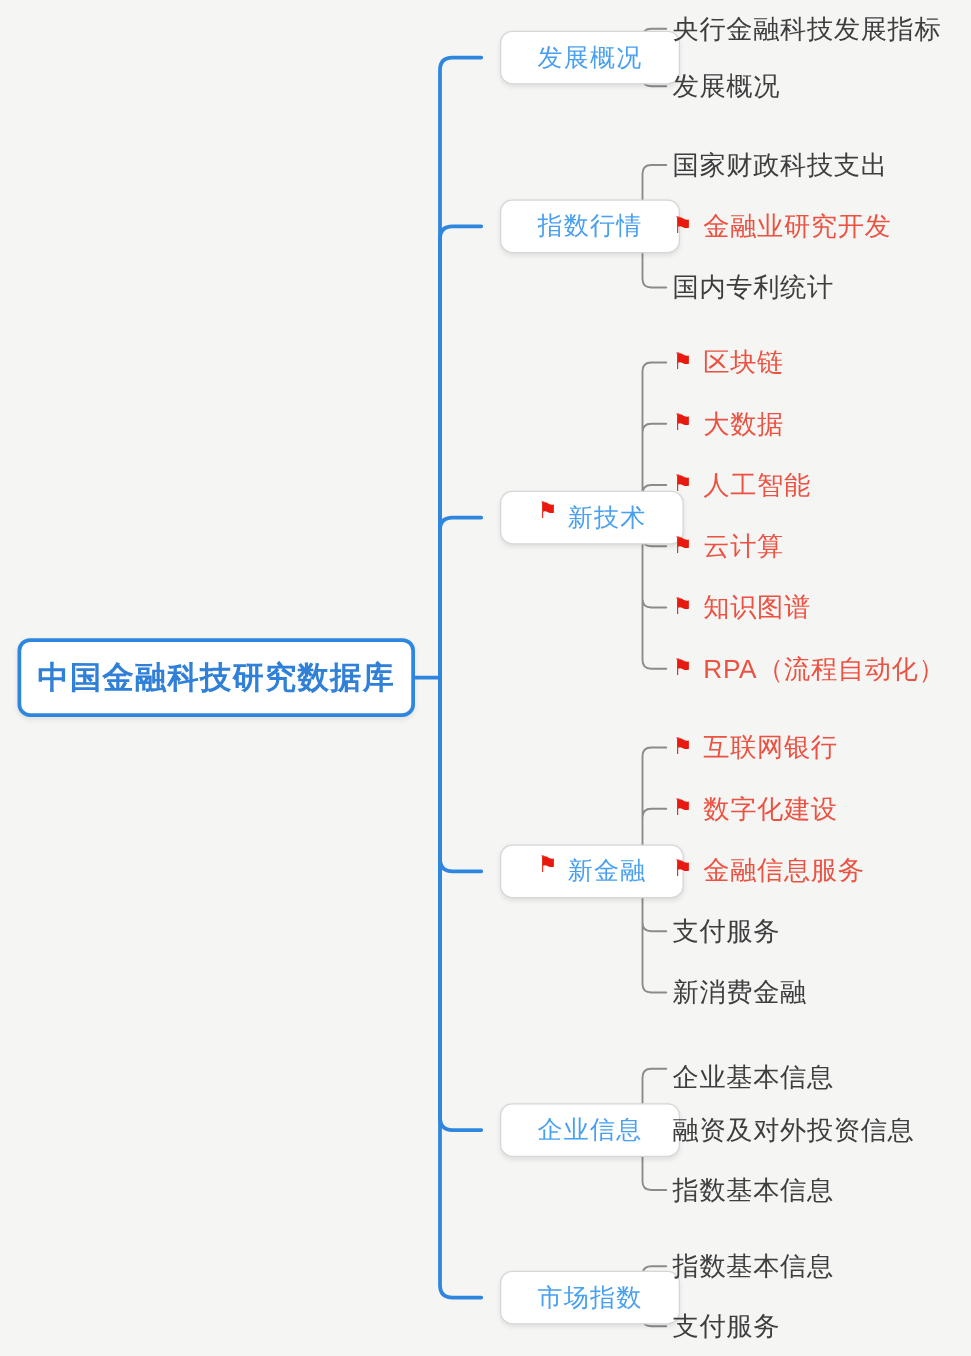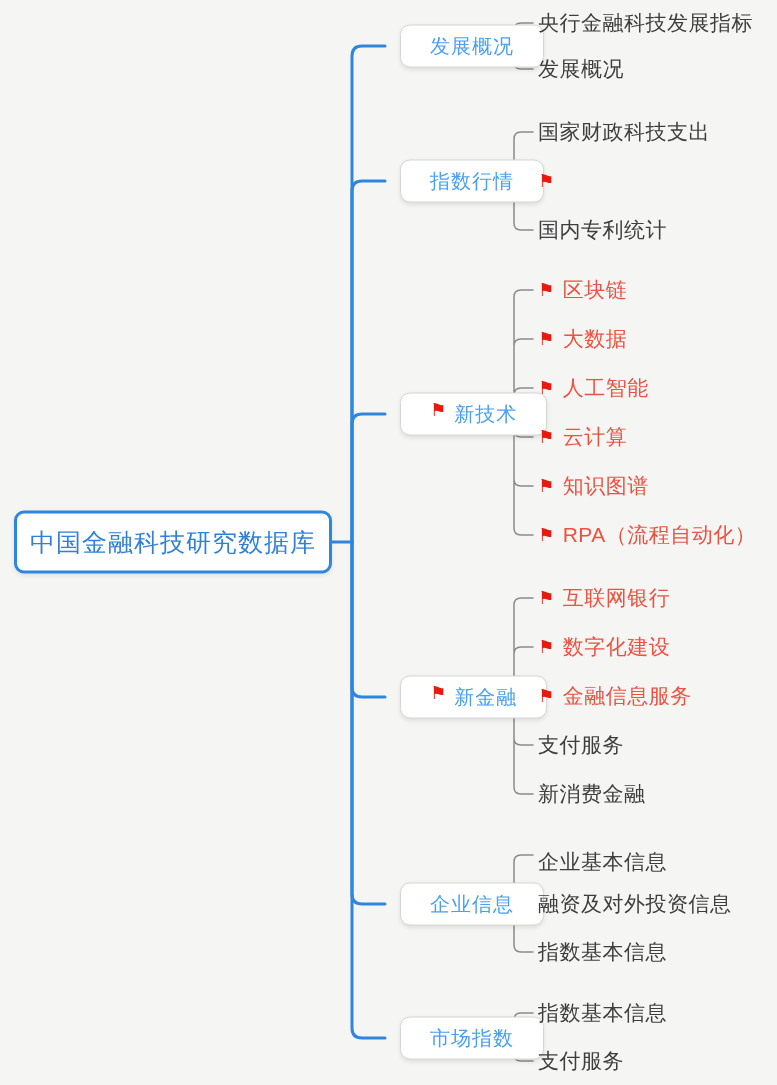--- a/index.html
+++ b/index.html
@@ -18,21 +18,21 @@
   body{font-family:"Liberation Sans","DejaVu Sans",sans-serif;background:var(--background);}
   .canvas{position:relative;width:777px;height:1085px;overflow:hidden;background:var(--background);}
   svg.connectors{position:absolute;left:0;top:0;z-index:0;}
   path.blue{stroke:var(--trunk-blue);stroke-width:3;fill:none;stroke-linecap:round;stroke-linejoin:round;}
   path.gray{stroke:var(--connector-gray);stroke-width:1.5;fill:none;stroke-linecap:round;stroke-linejoin:round;}
   .node{position:absolute;transform:translateY(-50%);z-index:1;white-space:nowrap;}
   .root-box{
     left:14px;top:542px;
     background:#ffffff;border:3px solid var(--trunk-blue);border-radius:10px;
     padding:12px 13px;box-shadow:0 2px 4px rgba(0,0,0,.08);
-    font-family:"Liberation Serif","DejaVu Serif",serif;font-weight:normal;
+    font-family:"Liberation Serif","DejaVu Serif",serif;font-weight:bold;
     font-size:25px;letter-spacing:1px;color:var(--root-text-blue);
   }
   .branch-box{
     left:400px;
     background:#ffffff;border:1px solid var(--node-border-gray);border-radius:10px;
     padding:7px 29px;box-shadow:0 2px 4px rgba(0,0,0,.09);
     font-size:20px;letter-spacing:1px;color:var(--branch-text-blue);
     display:flex;align-items:flex-start;gap:7px;
   }
   .leaf{
@@ -97,20 +97,21 @@
   </div>
 
   <div class="node branch-box" style="top:181px">
     <span>指数行情</span>
   </div>
   <div class="node leaf" style="top:132px">
     <span>国家财政科技支出</span>
   </div>
   <div class="node leaf red" style="top:181px">
     <span class="flag">⚑</span>
+    <span>金融业研究开发</span>
   </div>
   <div class="node leaf" style="top:230px">
     <span>国内专利统计</span>
   </div>
 
   <div class="node branch-box" style="top:414px">
     <span class="flag">⚑</span>
     <span>新技术</span>
   </div>
   <div class="node leaf red" style="top:290px">

